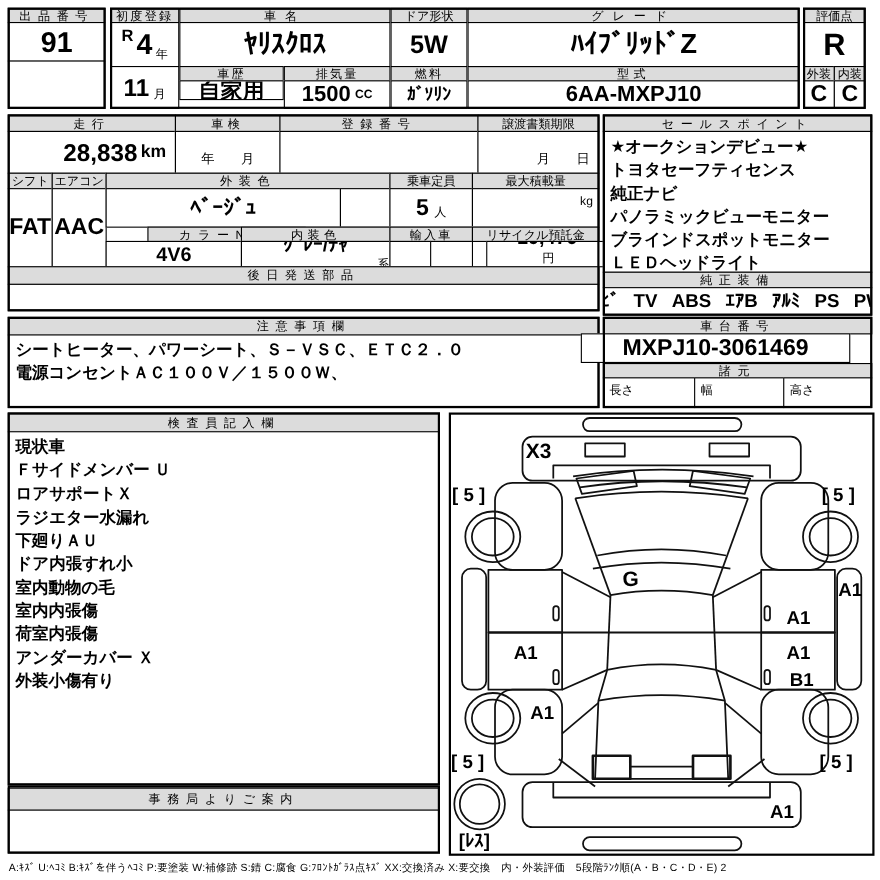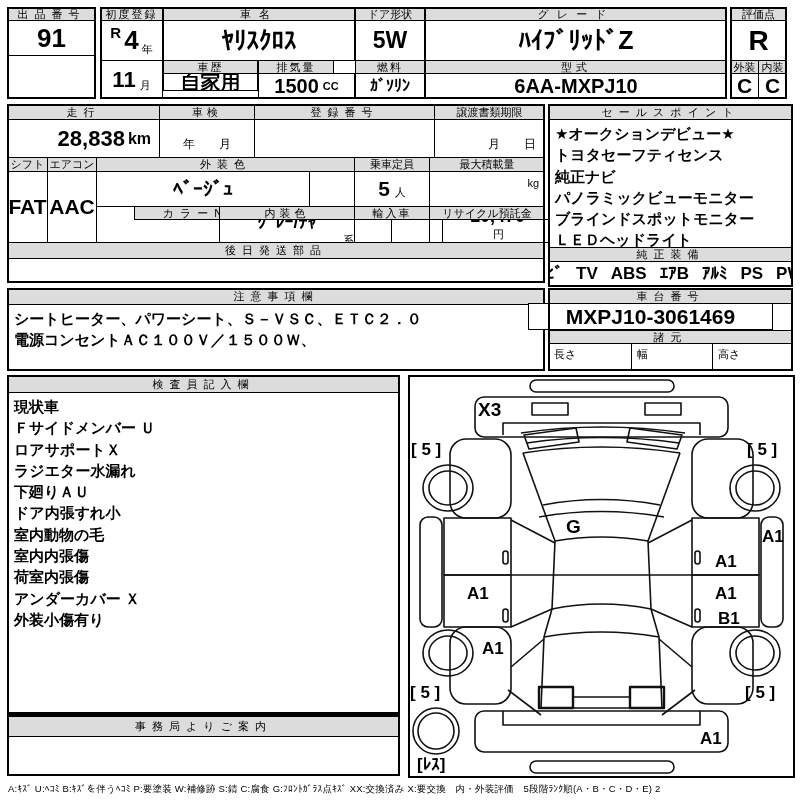--- a/index.html
+++ b/index.html
@@ -38,21 +38,21 @@
   </div>
   <div class="c" style="left:100px;top:60px;width:63px;height:39px;">
     <span class="b" style="font-size:22px;">11</span>
     <span style="font-size:11px;align-self:flex-end;margin:0 0 5px 4px;">月</span>
   </div>
 
   <div class="c g ls8" style="left:163px;top:7px;width:192px;height:14px;">車名</div>
   <div class="c b" style="left:163px;top:20px;width:192px;height:41px;font-size:25px;">ﾔﾘｽｸﾛｽ</div>
   <div class="c g ls2" style="left:163px;top:60px;width:95px;height:14px;">車歴</div>
   <div class="c b" style="left:163px;top:73px;width:95px;height:18px;font-size:20px;">自家用</div>
-  <div class="c g ls2" style="left:258px;top:60px;width:76px;height:14px;">排気量</div>
+  <div class="c g ls2" style="left:258px;top:60px;width:97px;height:14px;">排気量</div>
   <div class="c" style="left:258px;top:73px;width:97px;height:26px;">
     <span class="b" style="font-size:20px;">1500</span>
     <span class="u">CC</span>
   </div>
 
   <div class="c g" style="left:355px;top:7px;width:70px;height:14px;">ドア形状</div>
   <div class="c b" style="left:355px;top:20px;width:70px;height:41px;font-size:23px;">5W</div>
   <div class="c g ls2" style="left:355px;top:60px;width:70px;height:14px;">燃料</div>
   <div class="c b" style="left:355px;top:73px;width:70px;height:26px;font-size:16px;">ｶﾞｿﾘﾝ</div>
 
@@ -92,20 +92,21 @@
   <div class="c" style="left:309px;top:171px;width:46px;height:36px;"></div>
   <div class="c g" style="left:354px;top:157px;width:76px;height:15px;">乗車定員</div>
   <div class="c" style="left:354px;top:171px;width:76px;height:36px;">
     <span class="b" style="font-size:21px;">5</span>
     <span style="font-size:11px;align-self:flex-end;margin:0 0 6px 5px;">人</span>
   </div>
   <div class="c g" style="left:429px;top:157px;width:116px;height:15px;">最大積載量</div>
   <div class="c bottom right" style="left:429px;top:171px;width:116px;height:36px;font-size:11px;padding:0 5px 17px 0;">kg</div>
 
   <div class="c g ls6" style="left:96px;top:206px;width:144px;height:14px;margin-left:38px;">カラーNo.</div>
+  <div class="c b" style="left:96px;top:219px;width:124px;height:24px;font-size:18px;">4V6</div>
   <div class="c g ls4" style="left:219px;top:206px;width:136px;height:14px;">内装色</div>
   <div class="c" style="left:219px;top:219px;width:136px;height:24px;flex-direction:column;">
     <span class="b" style="font-size:18px;">ｸﾞﾚｰ/ﾁｬ</span>
     <span style="font-size:11px;margin-left:10px;align-self:flex-end;margin-bottom:3px;">系</span>
   </div>
   <div class="c g ls2" style="left:354px;top:206px;width:76px;height:14px;">輸入車</div>
   <div class="c" style="left:354px;top:219px;width:38px;height:24px;"></div>
   <div class="c" style="left:391px;top:219px;width:39px;height:24px;"></div>
   <div class="c g" style="left:429px;top:206px;width:116px;height:14px;letter-spacing:0;">リサイクル預託金</div>
   <div class="c right" style="left:442px;top:219px;width:116px;height:24px;padding-right:5px;flex-direction:column;">

